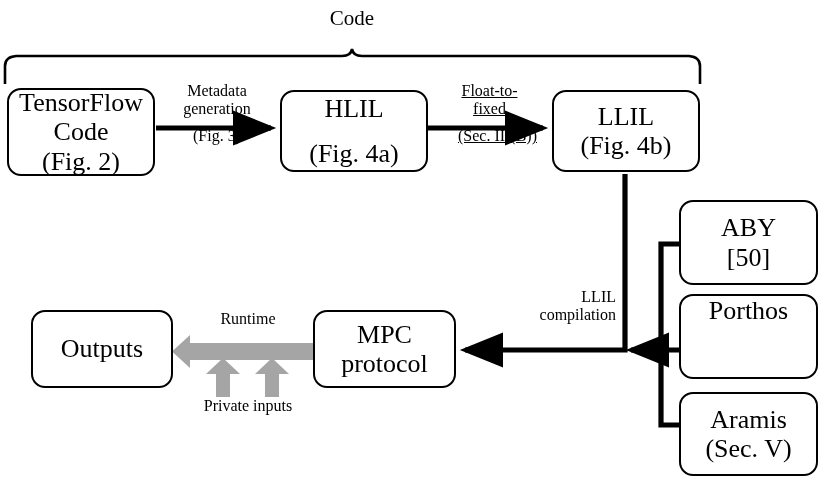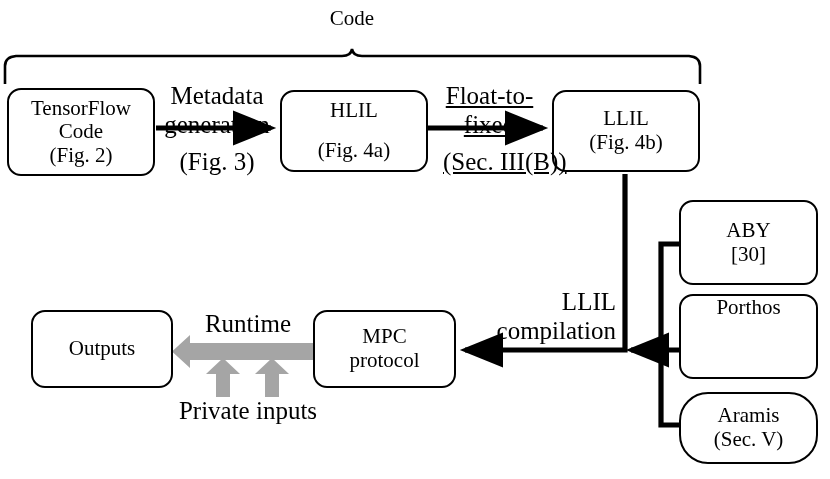--- a/index.html
+++ b/index.html
@@ -27,31 +27,31 @@
     box-sizing: border-box;
     border: 2.2px solid #000000;
     border-radius: 14px;
     background: #ffffff;
     display: flex;
     flex-direction: column;
     align-items: center;
     justify-content: center;
     text-align: center;
     line-height: 1.12;
-    font-size: 21px;
+    font-size: 26px;
   }
   .node-box .ln {
     display: block;
     white-space: nowrap;
   }
   .edge-label {
     position: absolute;
     text-align: center;
     line-height: 1.14;
-    font-size: 25px;
+    font-size: 16px;
     white-space: nowrap;
   }
   .edge-label .ln { display: block; }
   .title-label {
     position: absolute;
     font-size: 21px;
     text-align: center;
     white-space: nowrap;
   }
   .right-align { text-align: right; }
@@ -124,28 +124,28 @@
   <span class="ln">MPC</span>
   <span class="ln">protocol</span>
 </div>
 
 <div class="node-box" style="left:31px; top:310px; width:142px; height:78px;">
   <span class="ln">Outputs</span>
 </div>
 
 <div class="node-box" style="left:679px; top:200px; width:139px; height:85px;">
   <span class="ln">ABY</span>
-  <span class="ln">[30]</span>
+  <span class="ln">[50]</span>
 </div>
 
 <div class="node-box" style="left:679px; top:294px; width:139px; height:85px;justify-content:space-between;">
   <span class="ln">Porthos</span>
 </div>
 
-<div class="node-box" style="left:679px; top:392px; width:139px; height:72px;border-radius:29px;">
+<div class="node-box" style="left:679px; top:392px; width:139px; height:84px;">
   <span class="ln">Aramis</span>
   <span class="ln">(Sec. V)</span>
 </div>
 
 <div class="edge-label" style="left:158px; top:82px; width:118px;">
   <span class="ln">Metadata</span>
   <span class="ln">generation</span>
   <span class="ln" style="margin-top:9px;">(Fig. 3)</span>
 </div>
 

